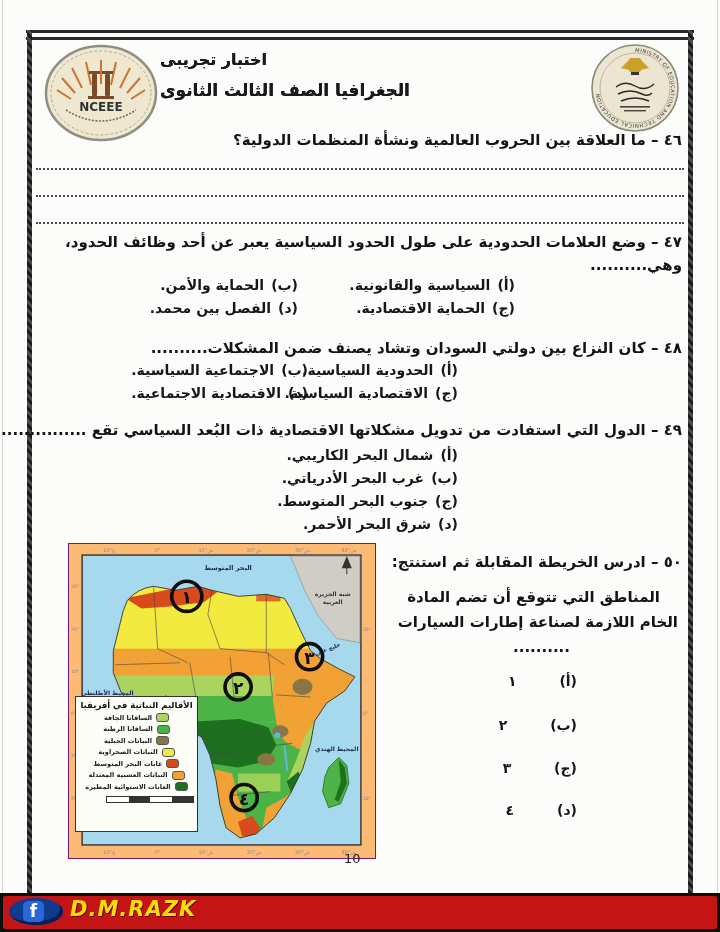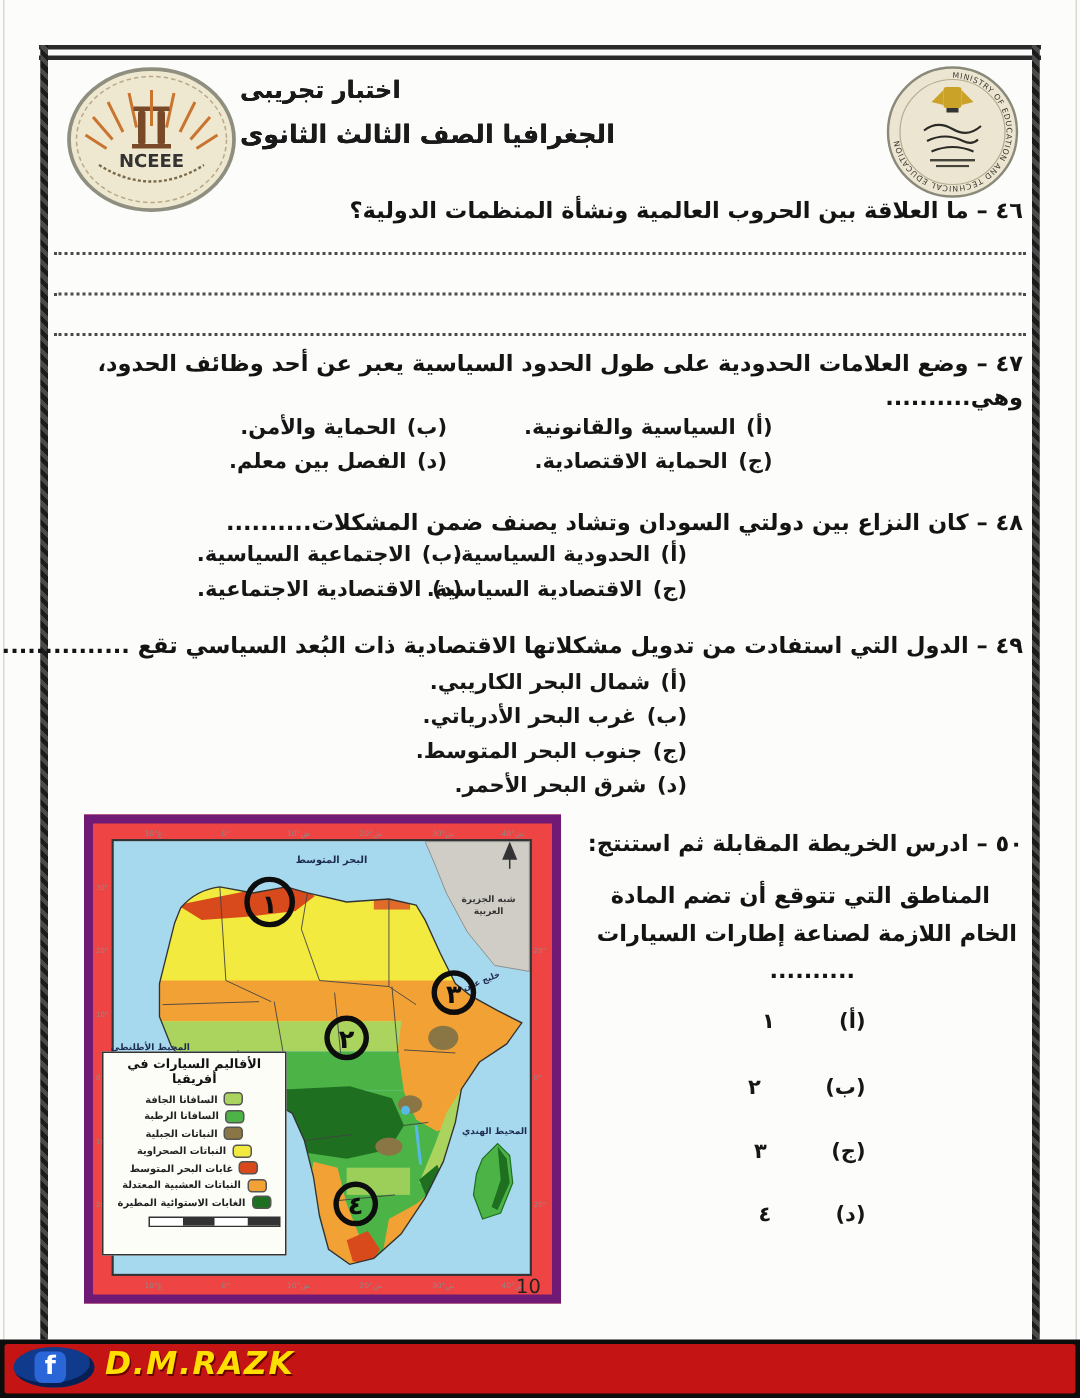--- a/index.html
+++ b/index.html
@@ -13,22 +13,22 @@
   
   .title{position:absolute;left:160px;width:400px;font-weight:bold;
          color:#1a1a1a;text-shadow:0 0 .4px #000;}
   
   .q{position:absolute;direction:rtl;text-align:right;font-weight:bold;font-size:15px;
      color:#141414;white-space:nowrap;}
   .dots-line{position:absolute;left:36px;right:36px;height:10px;border-bottom:2.5px dotted #4a4a4a;}
   .opt{position:absolute;direction:rtl;font-weight:bold;font-size:14px;white-space:nowrap;color:#161616;}
   .opt .lbl{margin-left:7px;}
   
-  .mapbox{position:absolute;left:56px;top:543px;width:306px;height:314px;background:#ef4444;
-          border:6px solid #701a75;}
+  .mapbox{position:absolute;left:68px;top:543px;width:306px;height:314px;background:#fdba74;
+          border:1px solid #701a75;}
   .legend{position:absolute;left:6px;top:152px;width:123px;height:136px;background:#fdfdf8;
           border:1.2px solid #333;direction:rtl;padding:2px 3px;box-sizing:border-box;}
   .legend .ltitle{font-size:8.5px;font-weight:bold;text-align:center;margin:1px 0 2px;}
   .lrow{display:flex;align-items:center;justify-content:center;height:11.5px;font-size:6.6px;
         font-weight:bold;color:#222;}
   .sw{width:11px;height:7px;border-radius:3px;border:1px solid #555;margin-left:4px;flex:0 0 auto;}
   .scalebar{margin-top:3px;display:flex;height:5px;width:86px;border:1px solid #333;}
   .scalebar i{flex:1;}
   .scalebar i:nth-child(odd){background:#333;}
   .scalebar i:nth-child(even){background:#fff;}
@@ -127,21 +127,21 @@
   <div class="opt" style="top:277px;right:205px">
     <span class="lbl">(أ)</span><span>السياسية والقانونية.</span>
   </div>
   <div class="opt" style="top:277px;right:422px">
     <span class="lbl">(ب)</span><span>الحماية والأمن.</span>
   </div>
   <div class="opt" style="top:300px;right:205px">
     <span class="lbl">(ج)</span><span>الحماية الاقتصادية.</span>
   </div>
   <div class="opt" style="top:300px;right:422px">
-    <span class="lbl">(د)</span><span>الفصل بين معلم.</span>
+    <span class="lbl">(د)</span><span>الفصل بين محمد.</span>
   </div>
 
   <div class="q" style="top:339px;right:38px">٤٨ – كان النزاع بين دولتي السودان وتشاد يصنف ضمن المشكلات..........</div>
   <div class="opt" style="top:362px;right:262px">
     <span class="lbl">(أ)</span><span>الحدودية السياسية.</span>
   </div>
   <div class="opt" style="top:362px;right:412px">
     <span class="lbl">(ب)</span><span>الاجتماعية السياسية.</span>
   </div>
   <div class="opt" style="top:385px;right:262px">
@@ -304,21 +304,21 @@
       <g font-size="17" font-weight="bold" fill="#0d0d0d" text-anchor="middle">
         <text x="117" y="59">١</text>
         <text x="168" y="149">٢</text>
         <text x="239" y="119">٣</text>
         <text x="174" y="259">٤</text>
       </g>
     </svg>
 
     
     <div class="legend">
-      <div class="ltitle">الأقاليم السيارات في أفريقيا</div>
+      <div class="ltitle">الأقاليم النباتية في أفريقيا</div>
       <div class="lrow">
           <i class="sw" style="background: rgb(170, 212, 94);"></i>
           <span>السافانا الجافة</span>
         </div>
       <div class="lrow">
           <i class="sw" style="background: rgb(76, 180, 71);"></i>
           <span>السافانا الرطبة</span>
         </div>
       <div class="lrow">
           <i class="sw" style="background: rgb(138, 117, 68);"></i>

